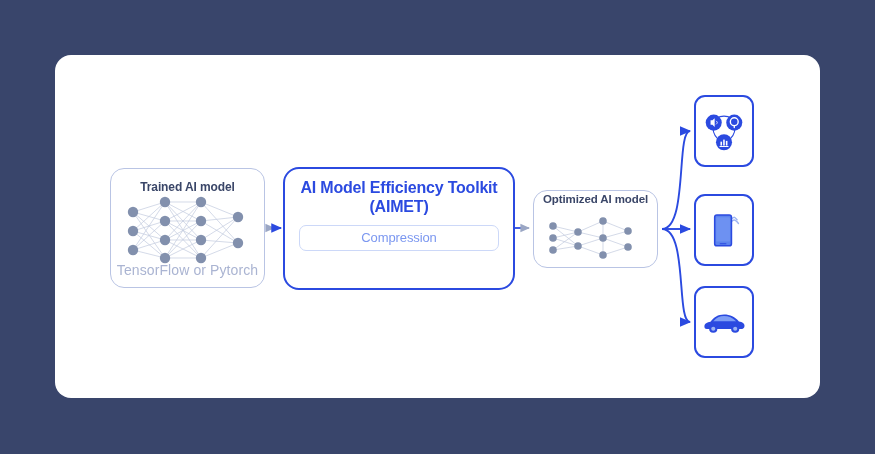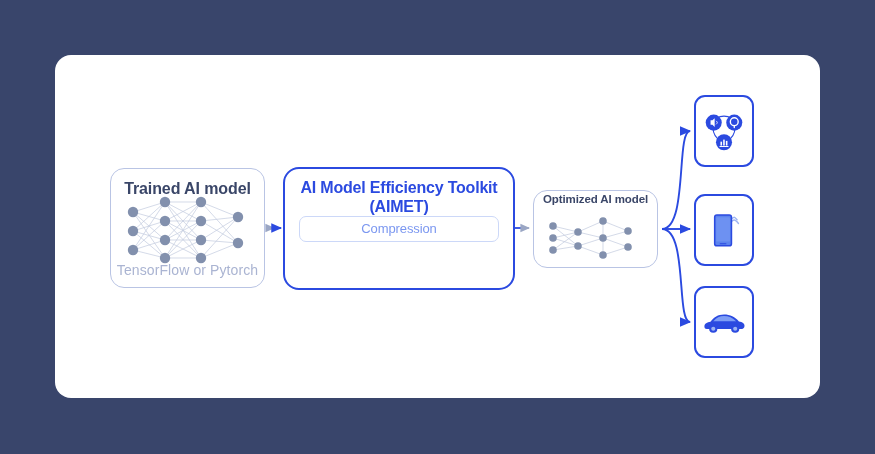--- a/index.html
+++ b/index.html
@@ -40,21 +40,21 @@
     border: 1.4px solid #b9c4e4;
   }
   .heavy-box {
     border: 2.6px solid #2b4ae0;
     border-radius: 16px;
   }
 
   .box-title {
     text-align: center;
     color: #3a4668;
-    font-size: 16px;
+    font-size: 12px;
     font-weight: 700;
     letter-spacing: -0.1px;
   }
 
   
   #trained-box {
     left: 110px;
     top: 168px;
     width: 155px;
     height: 120px;
@@ -83,20 +83,21 @@
   #aimet-title {
     text-align: center;
     color: #2b4ae0;
     font-size: 16px;
     font-weight: 700;
     line-height: 19px;
     letter-spacing: -0.2px;
   }
   .subbox {
     box-sizing: border-box;
+    margin-top: 9px;
     height: 26px;
     line-height: 24px;
     border: 1.2px solid #ccd8f8;
     border-radius: 7px;
     text-align: center;
     color: #7b97f0;
     font-size: 13px;
     letter-spacing: -0.1px;
     background: #fff;
   }

